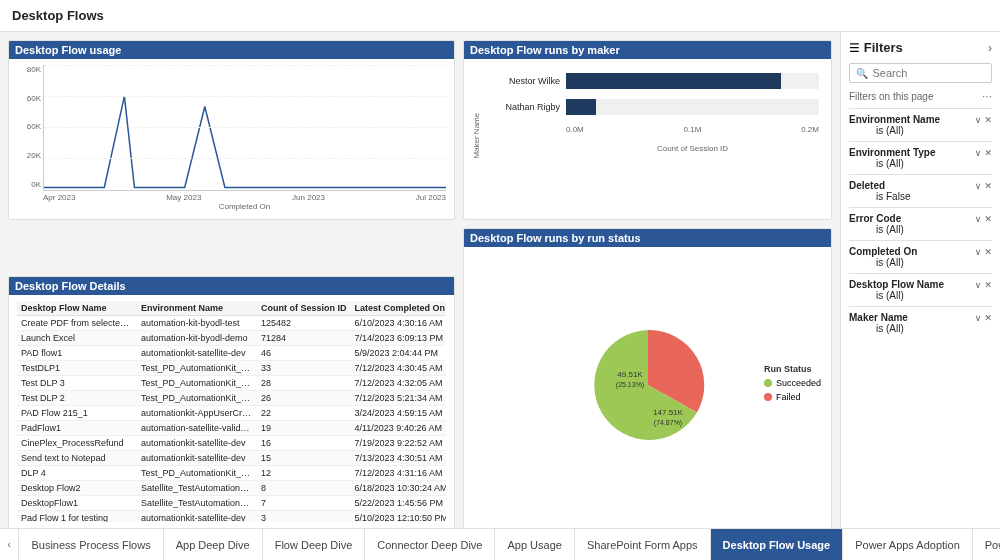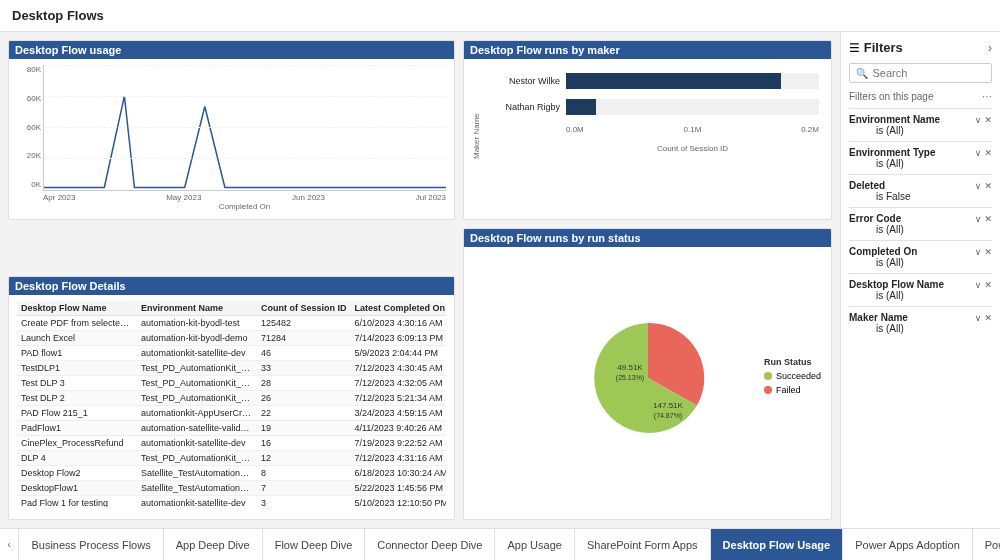--- a/index.html
+++ b/index.html
@@ -417,20 +417,26 @@
                   <td>19</td>
                   <td>4/11/2023 9:40:26 AM</td>
                 </tr>
                 <tr>
                   <td>CinePlex_ProcessRefund</td>
                   <td>automationkit-satellite-dev</td>
                   <td>16</td>
                   <td>7/19/2023 9:22:52 AM</td>
                 </tr>
                 <tr>
+                  <td>Send text to Notepad</td>
+                  <td>automationkit-satellite-dev</td>
+                  <td>15</td>
+                  <td>7/13/2023 4:30:51 AM</td>
+                </tr>
+                <tr>
                   <td>DLP 4</td>
                   <td>Test_PD_AutomationKit_Satellite</td>
                   <td>12</td>
                   <td>7/12/2023 4:31:16 AM</td>
                 </tr>
                 <tr>
                   <td>Desktop Flow2</td>
                   <td>Satellite_TestAutomationKIT</td>
                   <td>8</td>
                   <td>6/18/2023 10:30:24 AM</td>

